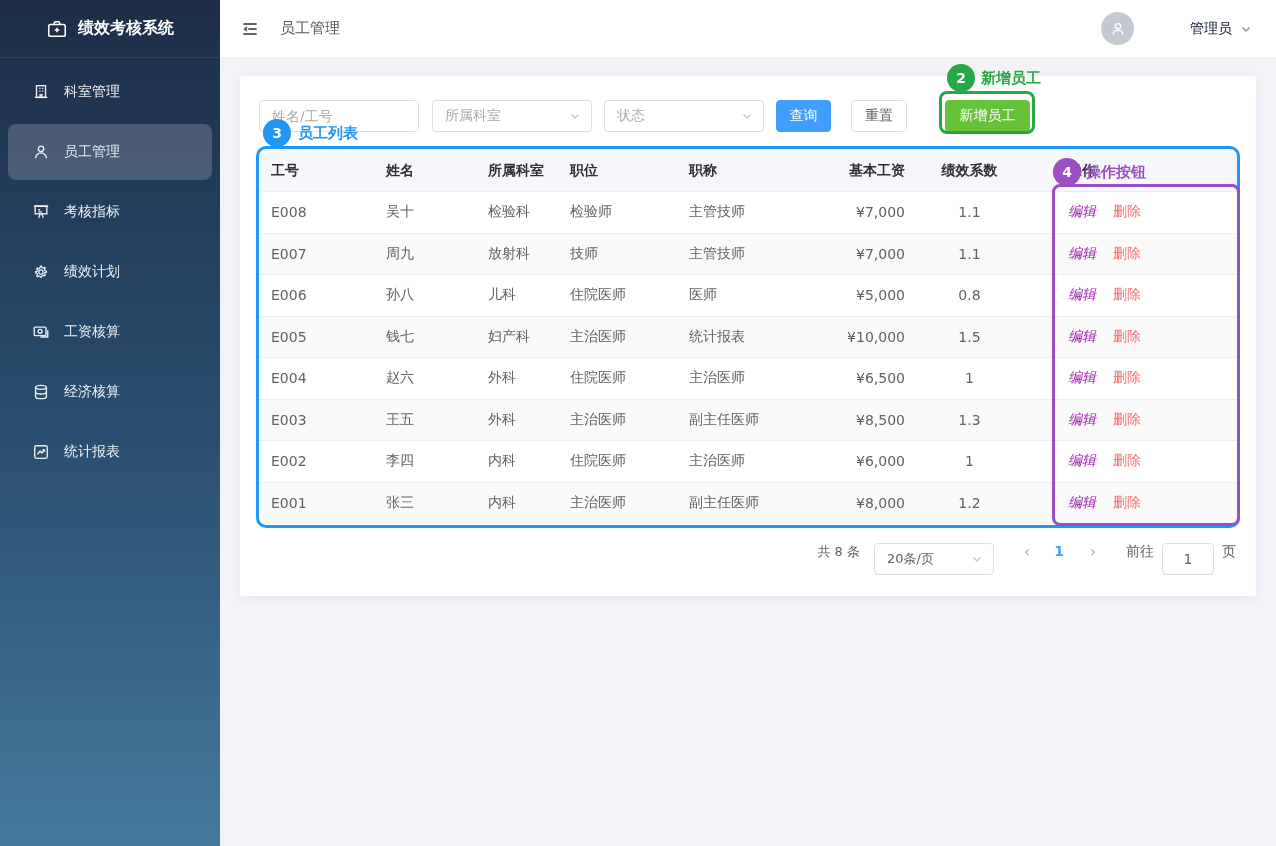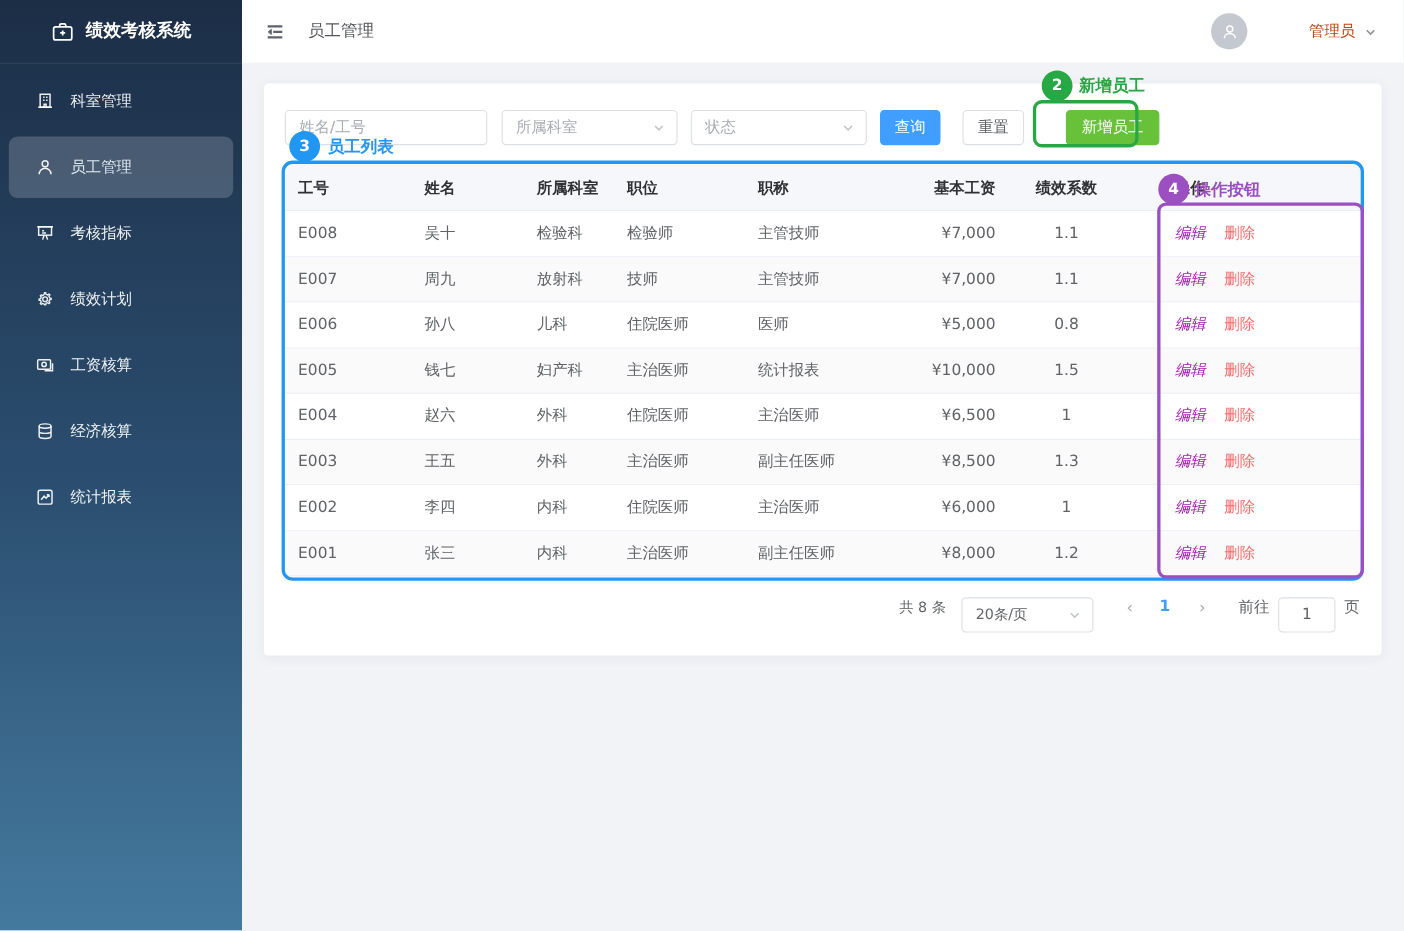--- a/index.html
+++ b/index.html
@@ -18,31 +18,31 @@
   .nav-item.active { background:rgba(255,255,255,.18); color:#dfe9f2; }
   .nav-icon { width:18px; height:18px; color:rgba(255,255,255,.92); flex:none; }
 
   
   .topbar { position:absolute; left:220px; top:0; width:1056px; height:58px; background:#fff;
     border-bottom:1px solid #eef0f3; display:flex; align-items:center; z-index:4; }
   .fold-btn { margin-left:20px; cursor:pointer; color:#5f6368; }
   .breadcrumb { margin-left:20px; font-size:15px; color:#54565a; }
   .topbar-right { margin-left:auto; margin-right:24px; display:flex; align-items:center; gap:8px; cursor:pointer; }
   .avatar { width:33px; height:33px; border-radius:50%; background:#c4c9d1; display:flex; align-items:center; justify-content:center; }
-  .username { font-size:14px; color:#c2410c;margin-left:48px; }
+  .username { font-size:14px; color:#0f172a;margin-left:48px; }
   .caret { color:#909399; }
 
   
   .main { position:absolute; left:220px; top:58px; width:1056px; height:788px; background:#f1f3f7; }
   .card { position:absolute; left:20px; top:18px; width:1016px; height:520px; background:#fff;
     border-radius:4px; box-shadow:0 2px 12px rgba(31,45,61,.06); }
 
   
   .filters { position:absolute; left:19px; top:24px; display:flex; align-items:center; height:32px; }
-  .inp { width:184px; height:32px; border:1px solid #dcdfe6; border-radius:4px; padding:0 12px;
+  .inp { width:160px; height:32px; border:1px solid #dcdfe6; border-radius:4px; padding:0 12px;
     font-size:14px; color:#606266; font-family:inherit; outline:none; background:#fff; }
   .inp::placeholder { color:#a8abb2; }
   .sel { width:160px; height:32px; border:1px solid #dcdfe6; border-radius:4px; padding:0 10px 0 12px;
     display:flex; align-items:center; justify-content:space-between; color:#a8abb2; background:#fff; cursor:pointer; }
   .sel .chev { color:#c0c4cc; }
   .ml13{margin-left:13px} .ml12{margin-left:12px} .ml20{margin-left:20px} .ml38{margin-left:38px}
   .btn { height:32px; border-radius:4px; border:1px solid #dcdfe6; background:#fff; color:#606266;
     font-size:14px; font-family:inherit; cursor:pointer; padding:0 15px; }
   .btn-primary { background:#409eff; border-color:#409eff; color:#fff; width:55px; padding:0; }
   .btn-plain { width:56px; padding:0; }

